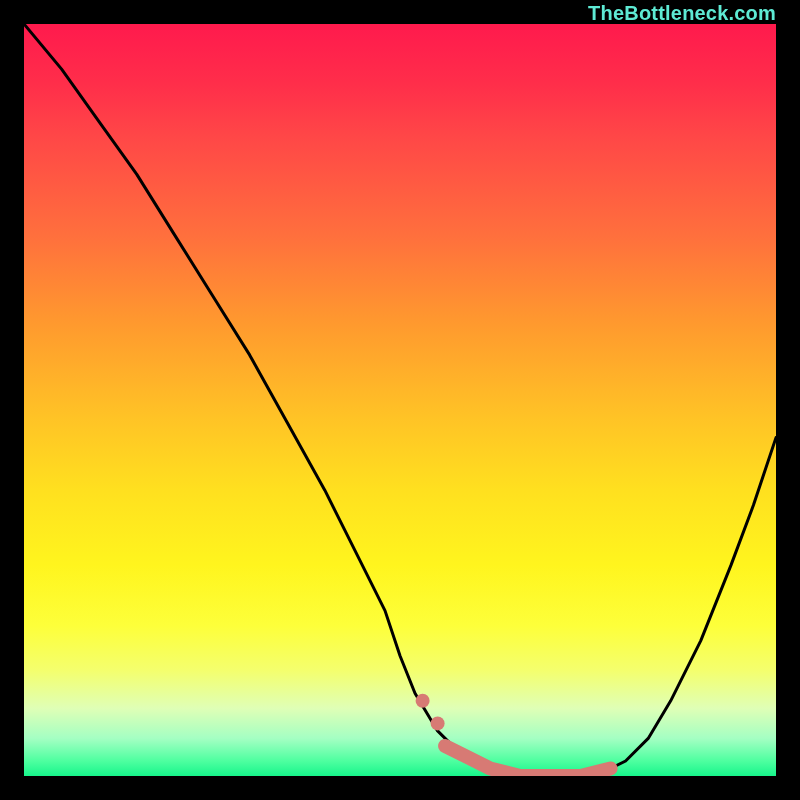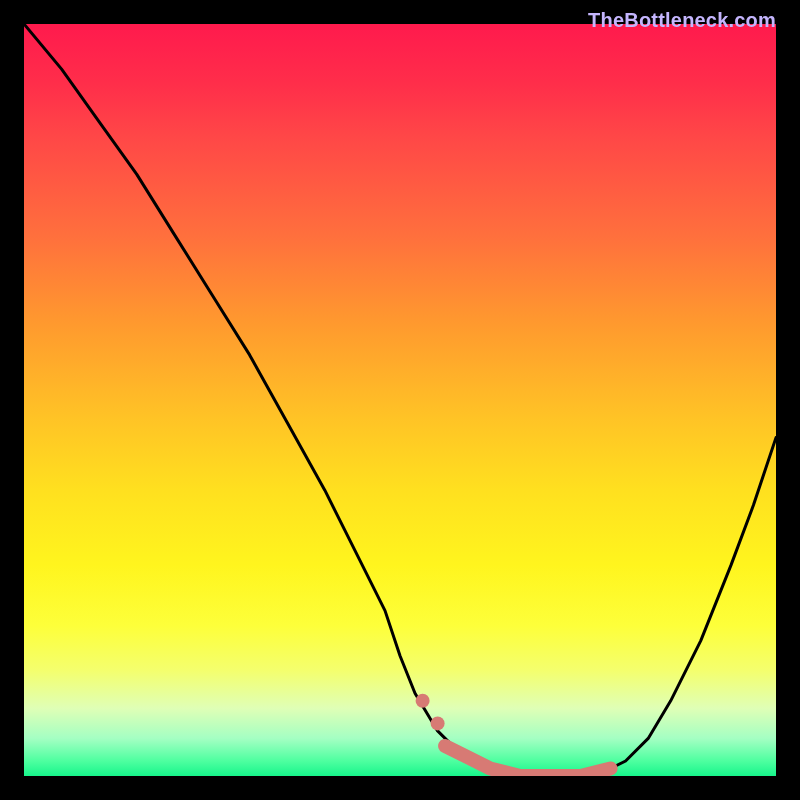--- a/index.html
+++ b/index.html
@@ -51,26 +51,26 @@
   }
   .curve-svg {
     position: absolute;
     left: 0;
     top: 0;
     width: 752px;
     height: 752px;
   }
   .watermark {
     position: absolute;
-    top: 9px;
+    top: 2px;
     right: 24px;
     font-family: Arial, Helvetica, sans-serif;
     font-size: 20px;
     font-weight: 600;
-    color: #c4b5fd;
+    color: #5eead4;
     letter-spacing: 0.2px;
   }
 </style>
 </head>
 <body>
 
 <div class="frame">
   <div class="plot-area">
     <div class="gradient"></div>
     <svg class="curve-svg" viewBox="0 0 752 752" preserveAspectRatio="none">

